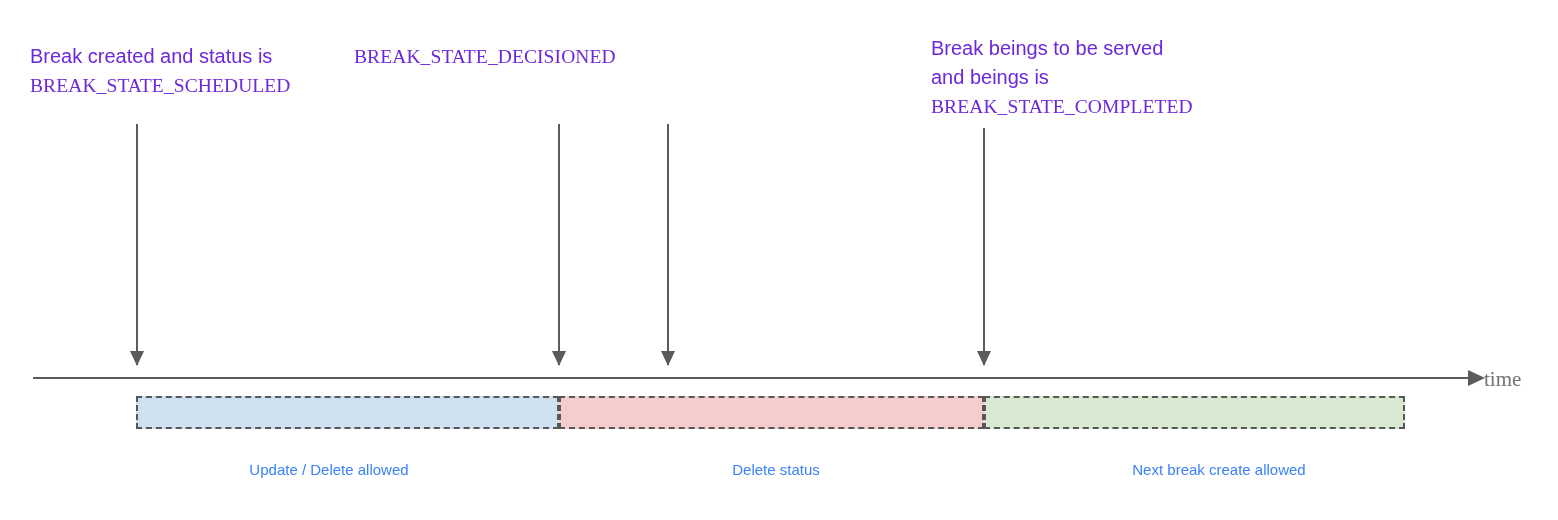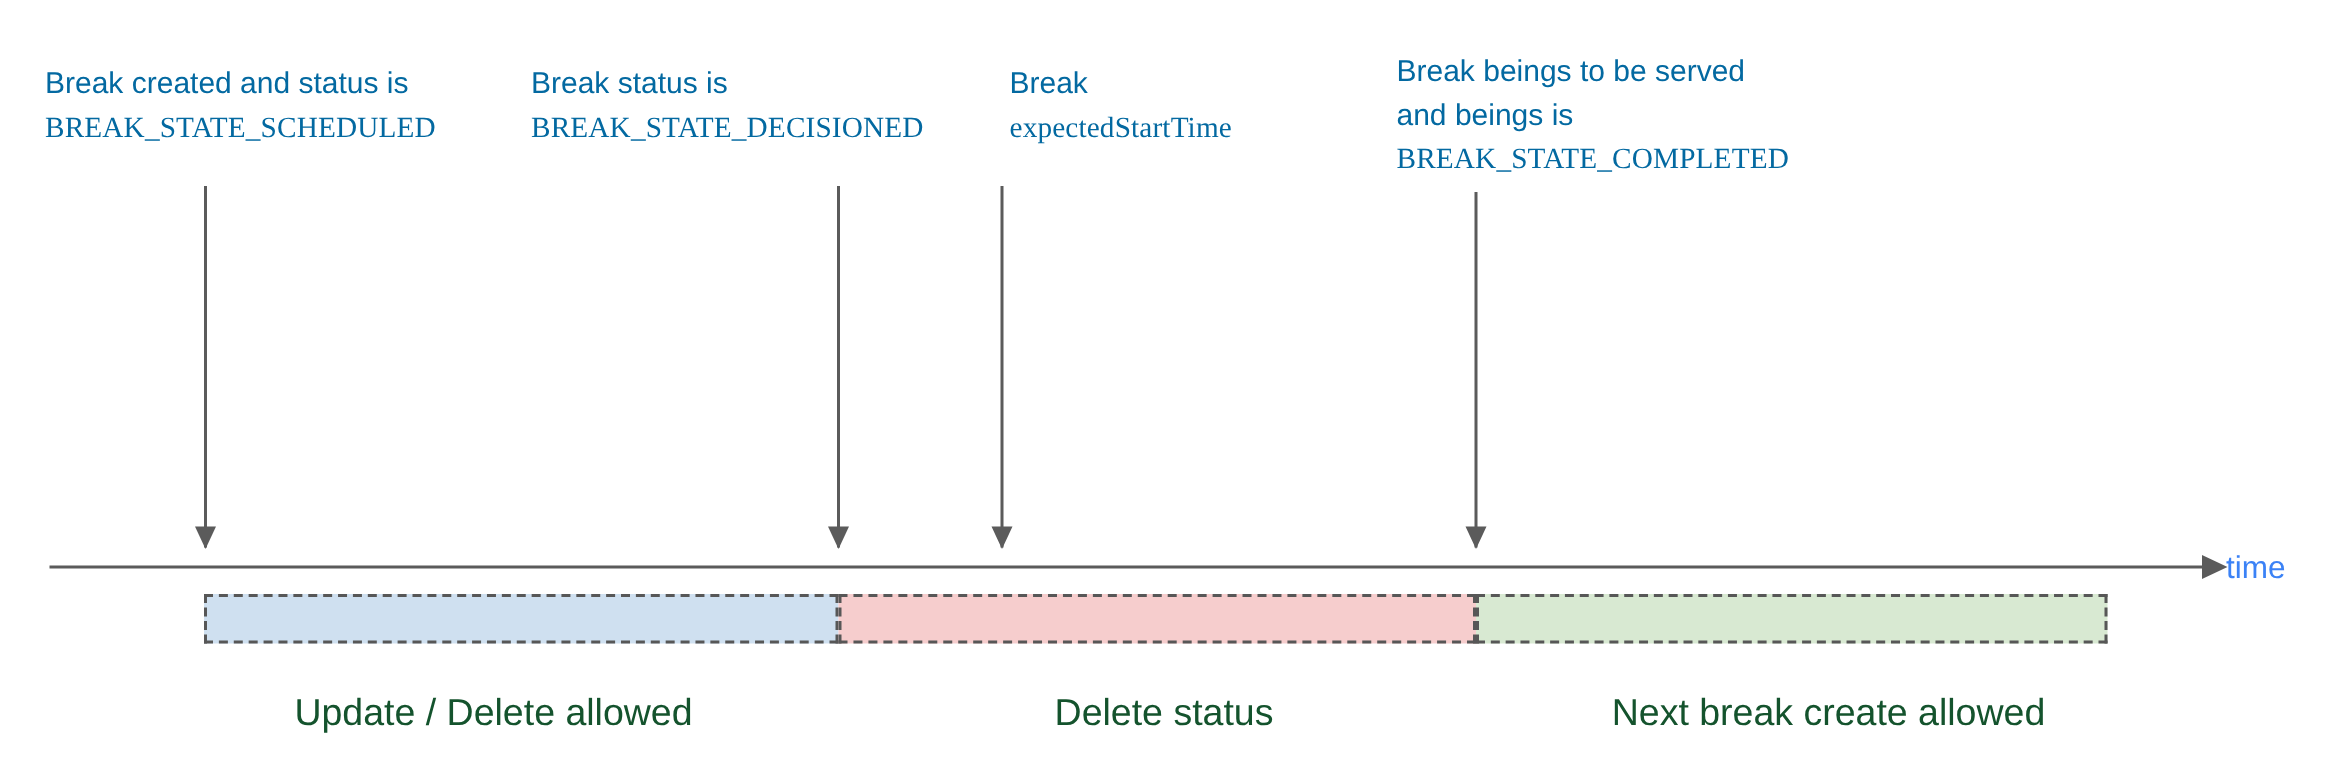--- a/index.html
+++ b/index.html
@@ -18,21 +18,21 @@
     overflow: hidden;
     background: #ffffff;
   }
 
   
   .annotation {
     position: absolute;
     font-family: "Liberation Sans", sans-serif;
     font-size: 20px;
     line-height: 29px;
-    color: #0369a1;
+    color: #6d28d9;
     white-space: nowrap;
   }
   .annotation .mono {
     font-family: Liberation Serif, serif;
     font-size: 19.5px;
     letter-spacing: 0.1px;
   }
   .annotation .line {
     display: block;
   }
@@ -70,62 +70,57 @@
   .axis-head {
     position: absolute;
     width: 0;
     height: 0;
     border-top: 8px solid transparent;
     border-bottom: 8px solid transparent;
     border-left: 17px solid #5b5b5b;
   }
   .axis-label {
     position: absolute;
-    font-family: Liberation Sans, sans-serif;
+    font-family: Liberation Serif, serif;
     font-size: 21px;
-    color: #3b82f6;
+    color: #737373;
     white-space: nowrap;
   }
 
   
   .phase-bar {
     position: absolute;
     top: 396px;
     height: 33px;
     box-sizing: border-box;
     border: 2px dashed #575757;
   }
 
   
   .phase-caption {
     position: absolute;
     font-family: "Liberation Sans", sans-serif;
-    font-size: 25px;
-    color: #14532d;
+    font-size: 15px;
+    color: #3b82f6;
     white-space: nowrap;
     text-align: center;
     transform: translateX(-50%);
   }
 </style>
 </head>
 <body>
 
 <div id="canvas">
 
   <div class="annotation" id="ann-0" style="left: 30px; top: 42px;">
       <span class="line">Break created and status is</span>
       <span class="line mono">BREAK_STATE_SCHEDULED</span>
     </div>
   <div class="annotation" id="ann-1" style="left: 354px; top: 42px;">
-      <span class="line">Break status is</span>
       <span class="line mono">BREAK_STATE_DECISIONED</span>
-    </div>
-  <div class="annotation" id="ann-2" style="left: 673px; top: 42px;">
-      <span class="line">Break</span>
-      <span class="line mono">expectedStartTime</span>
     </div>
   <div class="annotation" id="ann-3" style="left: 931px; top: 34px;">
       <span class="line">Break beings to be served</span>
       <span class="line">and beings is</span>
       <span class="line mono">BREAK_STATE_COMPLETED</span>
     </div>
 
   <div class="event-arrow" id="arr-0" style="left: 129px; top: 124px; height: 241px;">
     <div class="shaft"></div>
     <div class="head"></div>

